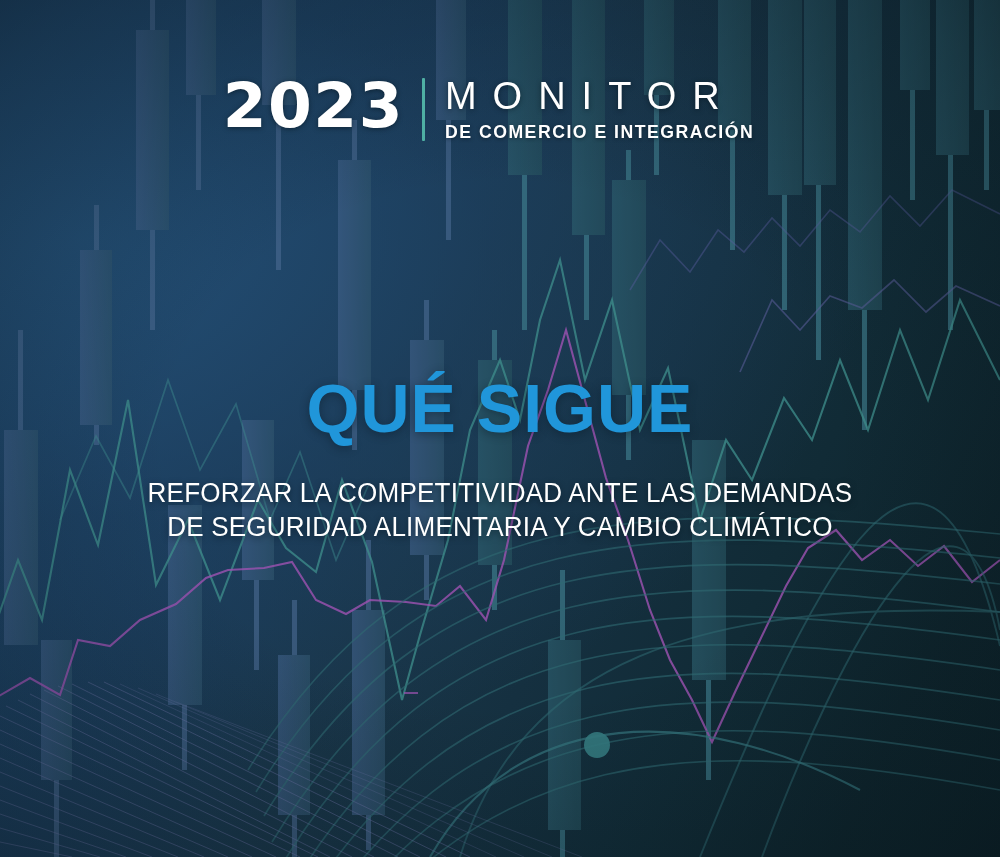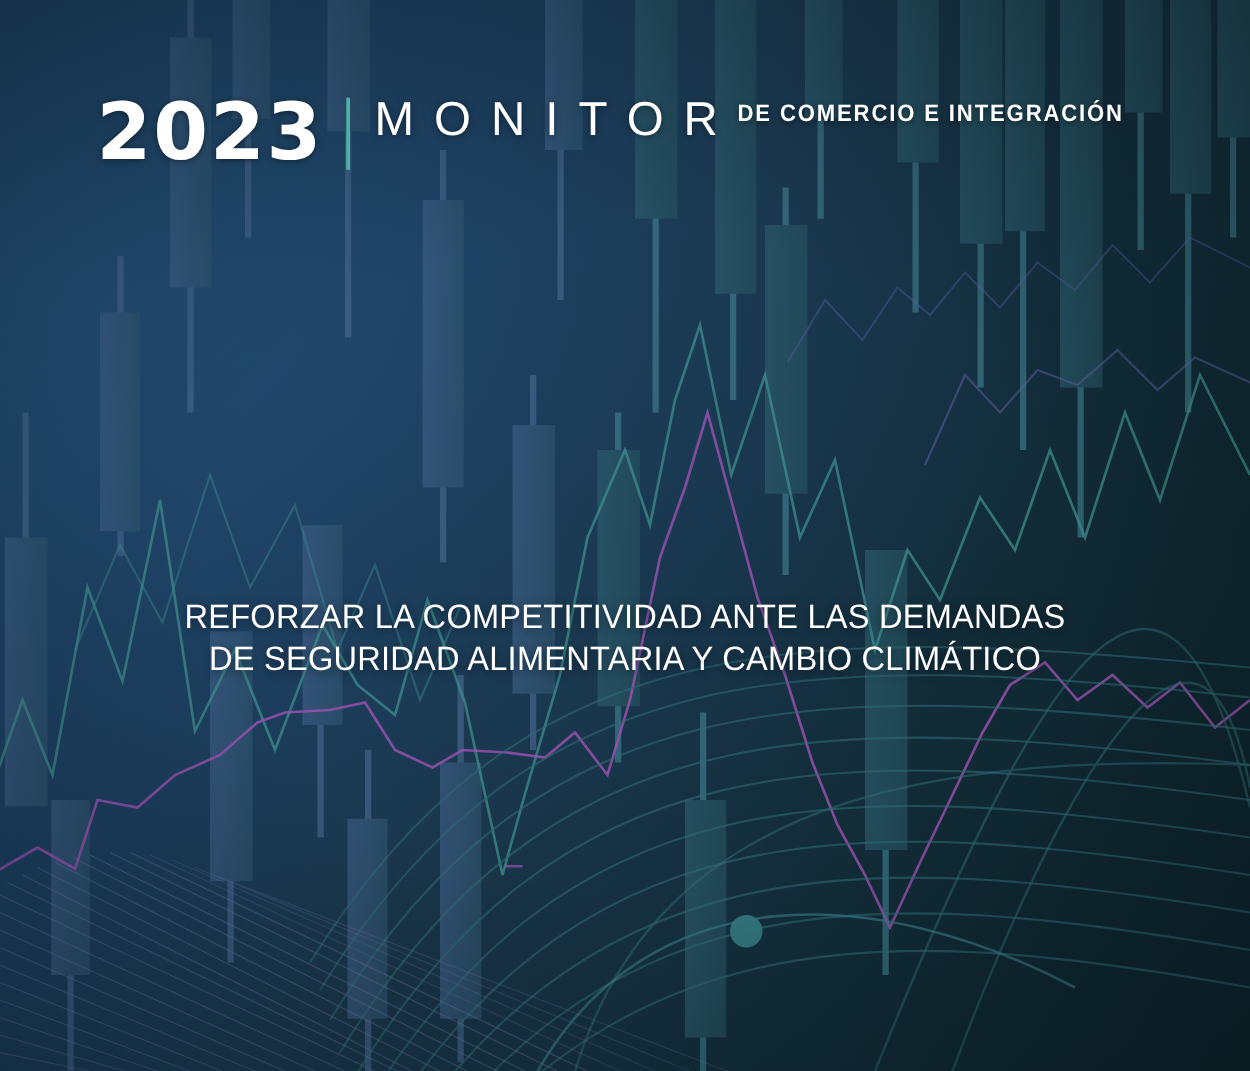--- a/index.html
+++ b/index.html
@@ -42,21 +42,21 @@
     font-family:"DejaVu Sans","Liberation Sans",sans-serif;
   }
   .divider{
     width:3px;
     background:#4fb0a4;
     margin:4px 0 2px 0;
     border-radius:1px;
     flex:0 0 3px;
   }
   .brand{
-    display:flex;flex-direction:row;justify-content:center;
+    display:flex;flex-direction:column;justify-content:center;
     padding-left:20px;
     padding-top:2px;
   }
   .brand-main{
     font-size:38px;
     font-weight:400;
     color:#ffffff;
     letter-spacing:16px;
     line-height:40px;
     text-shadow:0 1px 5px rgba(4,16,24,0.5);
@@ -272,19 +272,20 @@
 
   <div class="header">
     <div class="year">2023</div>
     <div class="divider"></div>
     <div class="brand">
       <div class="brand-main">MONITOR</div>
       <div class="brand-sub">DE COMERCIO E INTEGRACIÓN</div>
     </div>
   </div>
 
+  <div class="main-title">QUÉ SIGUE</div>
 
   <div class="subtitle">
     <span>REFORZAR LA COMPETITIVIDAD ANTE LAS DEMANDAS</span>
     <span>DE SEGURIDAD ALIMENTARIA Y CAMBIO CLIMÁTICO</span>
   </div>
 
 </div>
 
 </body></html>

